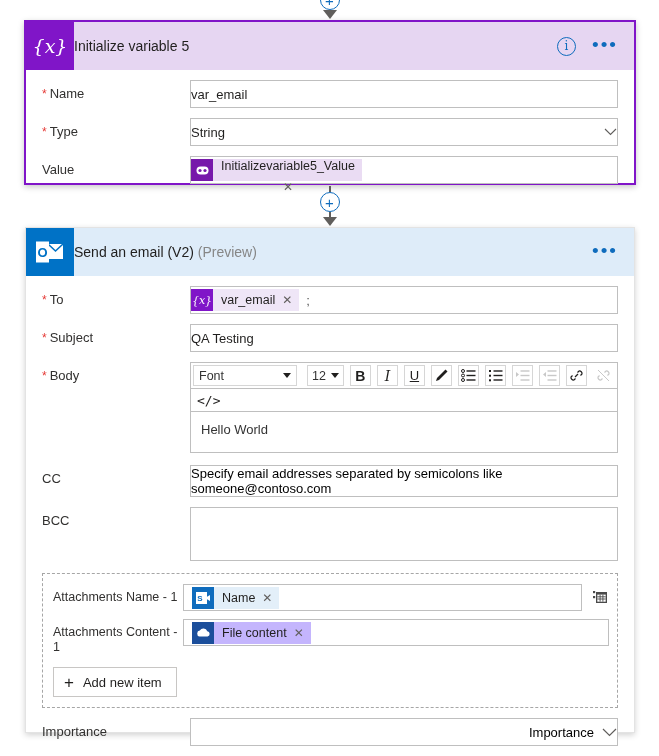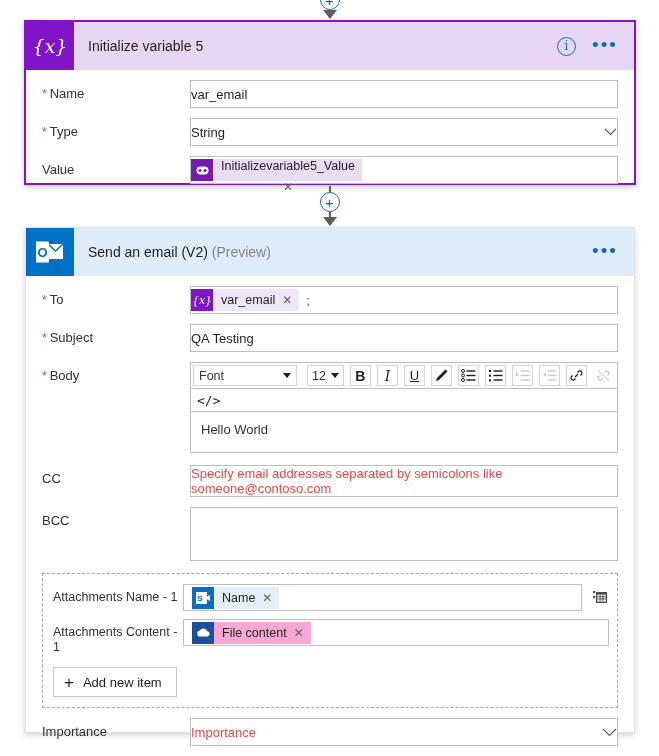--- a/index.html
+++ b/index.html
@@ -89,21 +89,20 @@
 
   .tile-purple .glyph {
     color: #ffffff;
     font-family: "DejaVu Serif", serif;
     font-style: italic;
     font-size: 19px;
     line-height: 1;
   }
 
   .card-title {
-    margin-left: 14px;
     font-size: 14px;
     color: #201f1e;
     flex: 1 1 auto;
     white-space: nowrap;
   }
   .preview-tag { color: #868686; }
 
   .hdr-actions {
     display: flex;
     align-items: center;
@@ -159,21 +158,21 @@
     border: 1px solid #bfbfbf;
     background: #ffffff;
     min-height: 28px;
     box-sizing: border-box;
     display: flex;
     align-items: center;
     padding: 0 0;
     font-size: 13px;
     color: #201f1e;
   }
-  .field.placeholder { color: #ef4444; }
+  .field.placeholder { color: #000000; justify-content: flex-end; }
   .field.tall { height: 54px; align-items: flex-start; padding-top: 6px; }
   .select-field {
     justify-content: space-between;
   }
   .chev {
     color: #605e5c;
     font-size: 11px;
     margin-left: 8px;
   }
   .chev svg { display: block; }
@@ -203,21 +202,21 @@
     height: 22px;
   }
   .chip-x { color: #605e5c; font-size: 12px; }
   .chip-purple .chip-icon { background: #8015c8; }
   .chip-purple .chip-body { background: #efe6f7; }
   .chip-varpurple .chip-icon { background: #7719aa; }
   .chip-varpurple .chip-body { background: #eadcf3; flex-direction: column; }
   .chip-blue .chip-icon { background: #0f6cbd; }
   .chip-blue .chip-body { background: #e3eff9; }
   .chip-cloud .chip-icon { background: #1b4e9b; }
-  .chip-cloud .chip-body { background: #f9a8d4; }
+  .chip-cloud .chip-body { background: #c4b5fd; }
   .chip-glyph-x {
     color: #ffffff;
     font-family: "DejaVu Serif", serif;
     font-style: italic;
     font-size: 11px;
   }
   .semicolon { margin-left: 7px; color: #555; }
 
   
   .editor { flex: 1 1 auto; }

